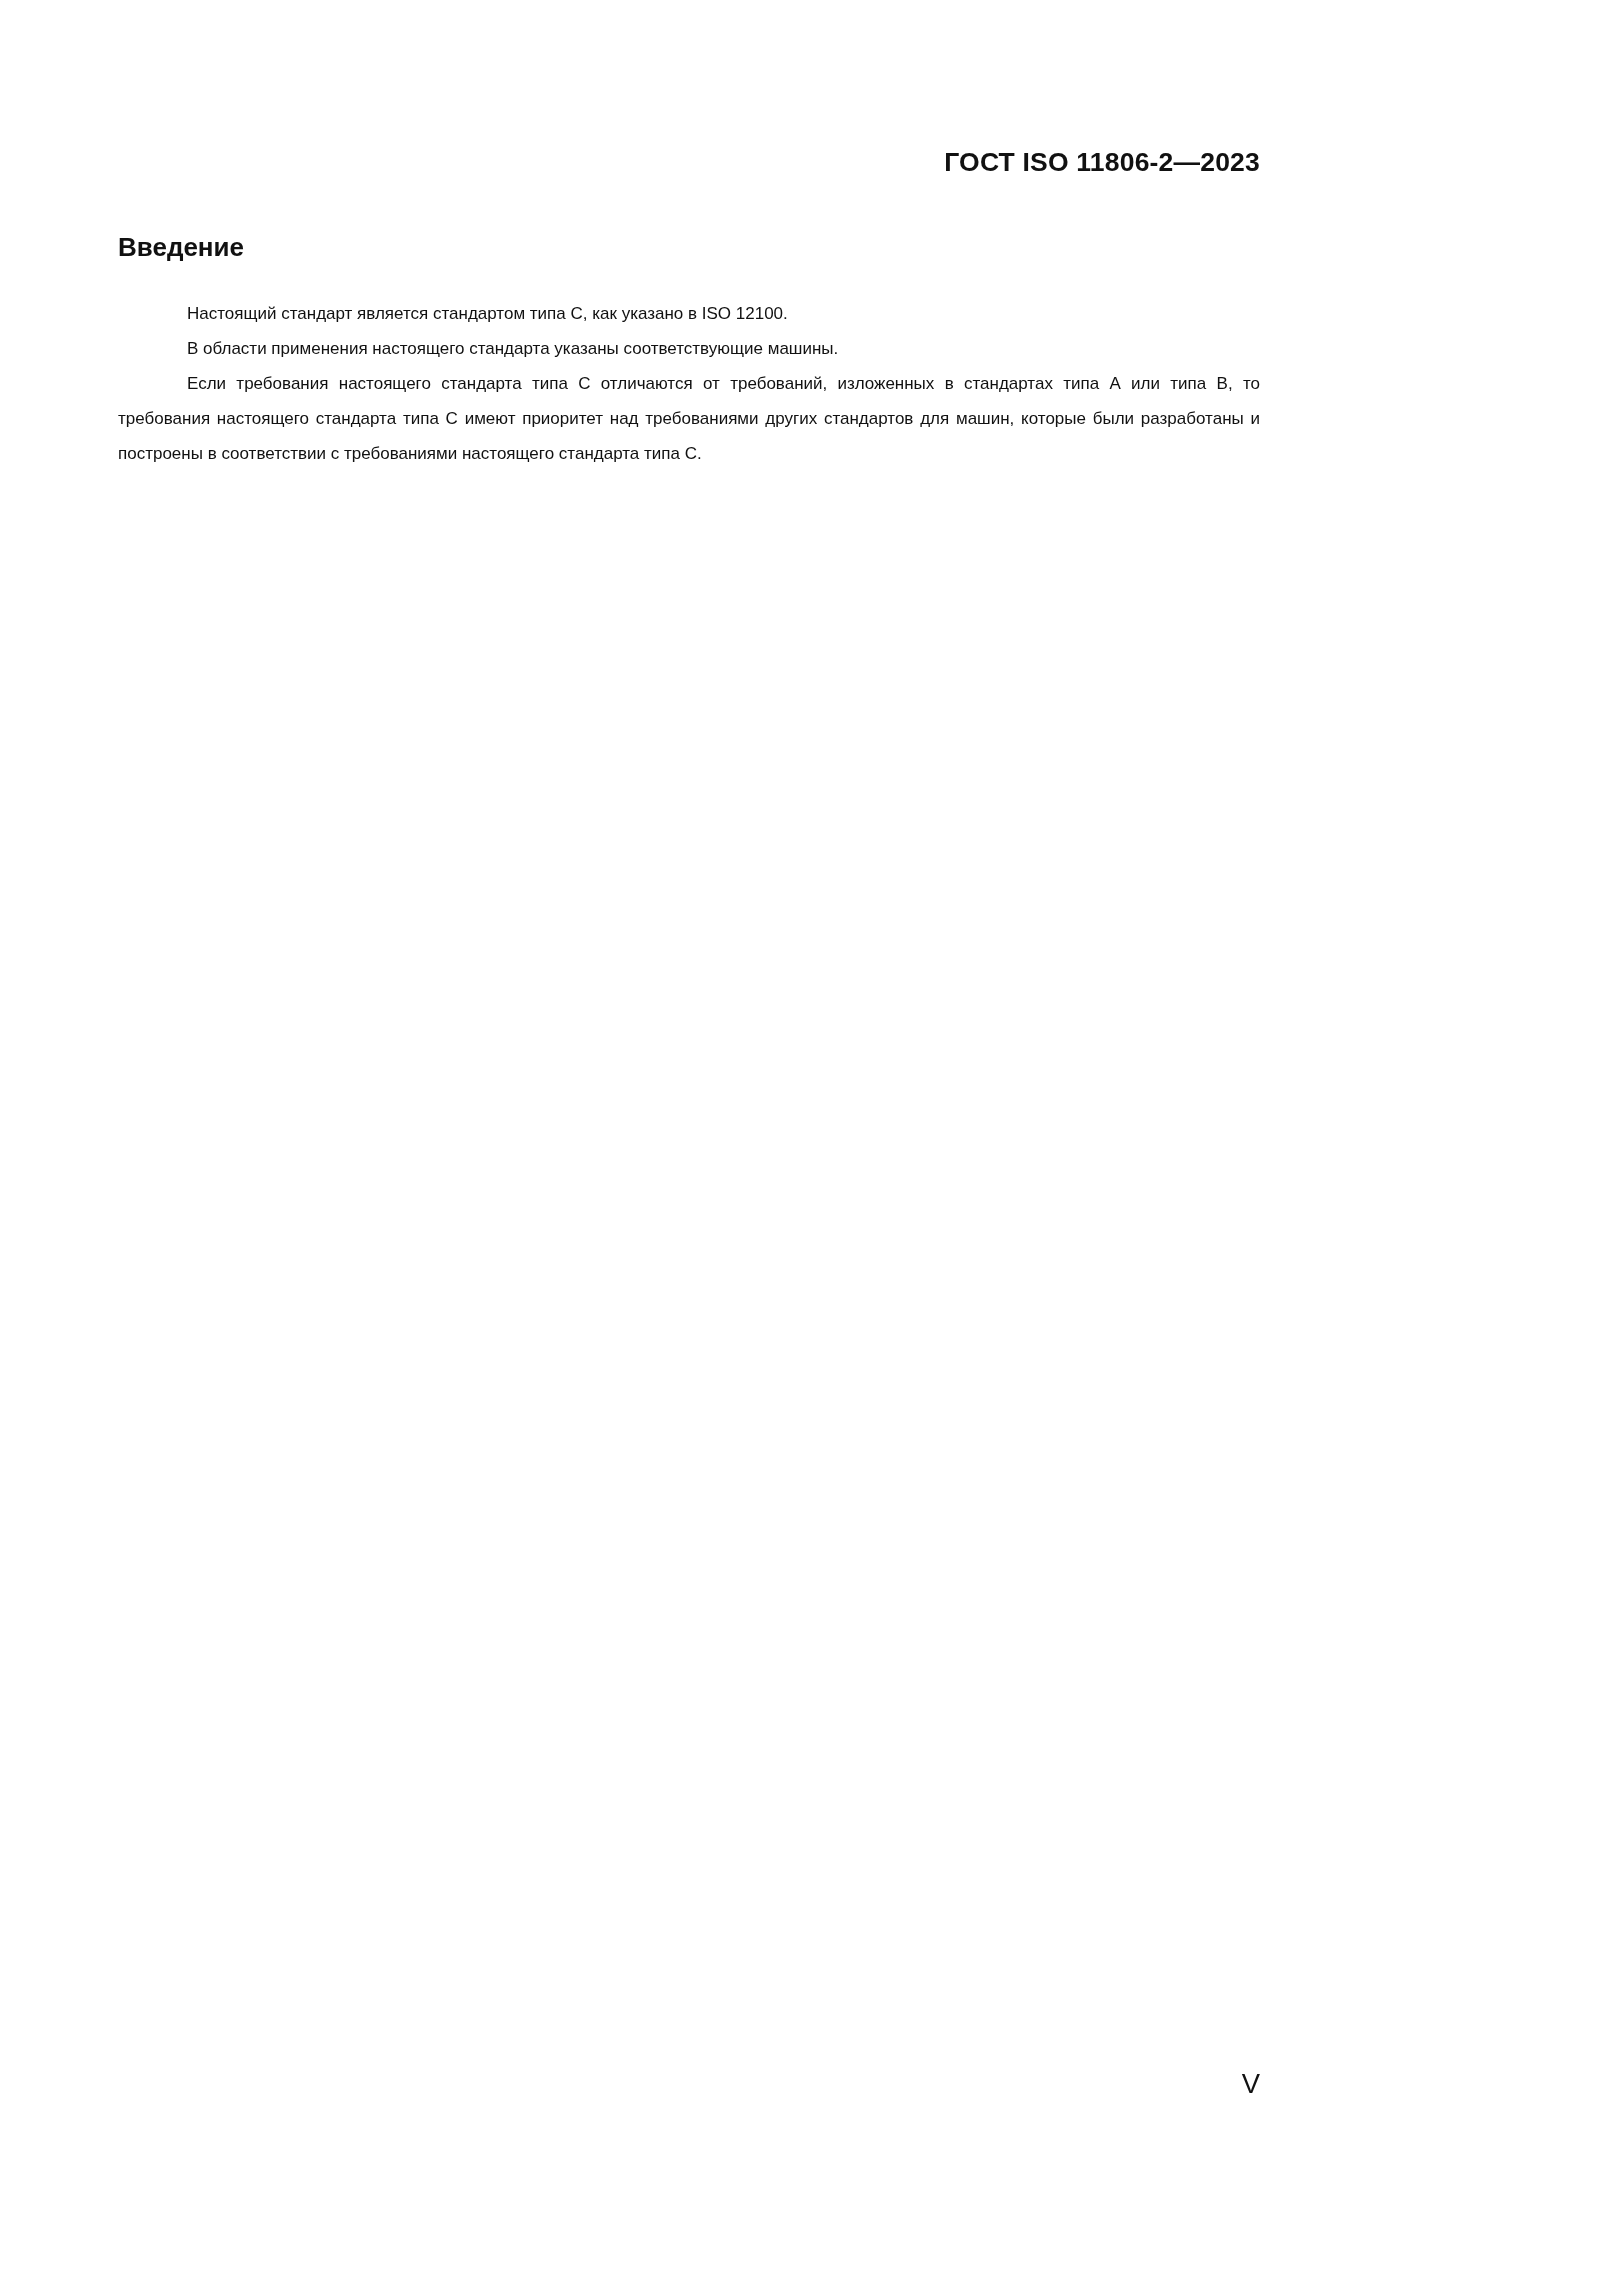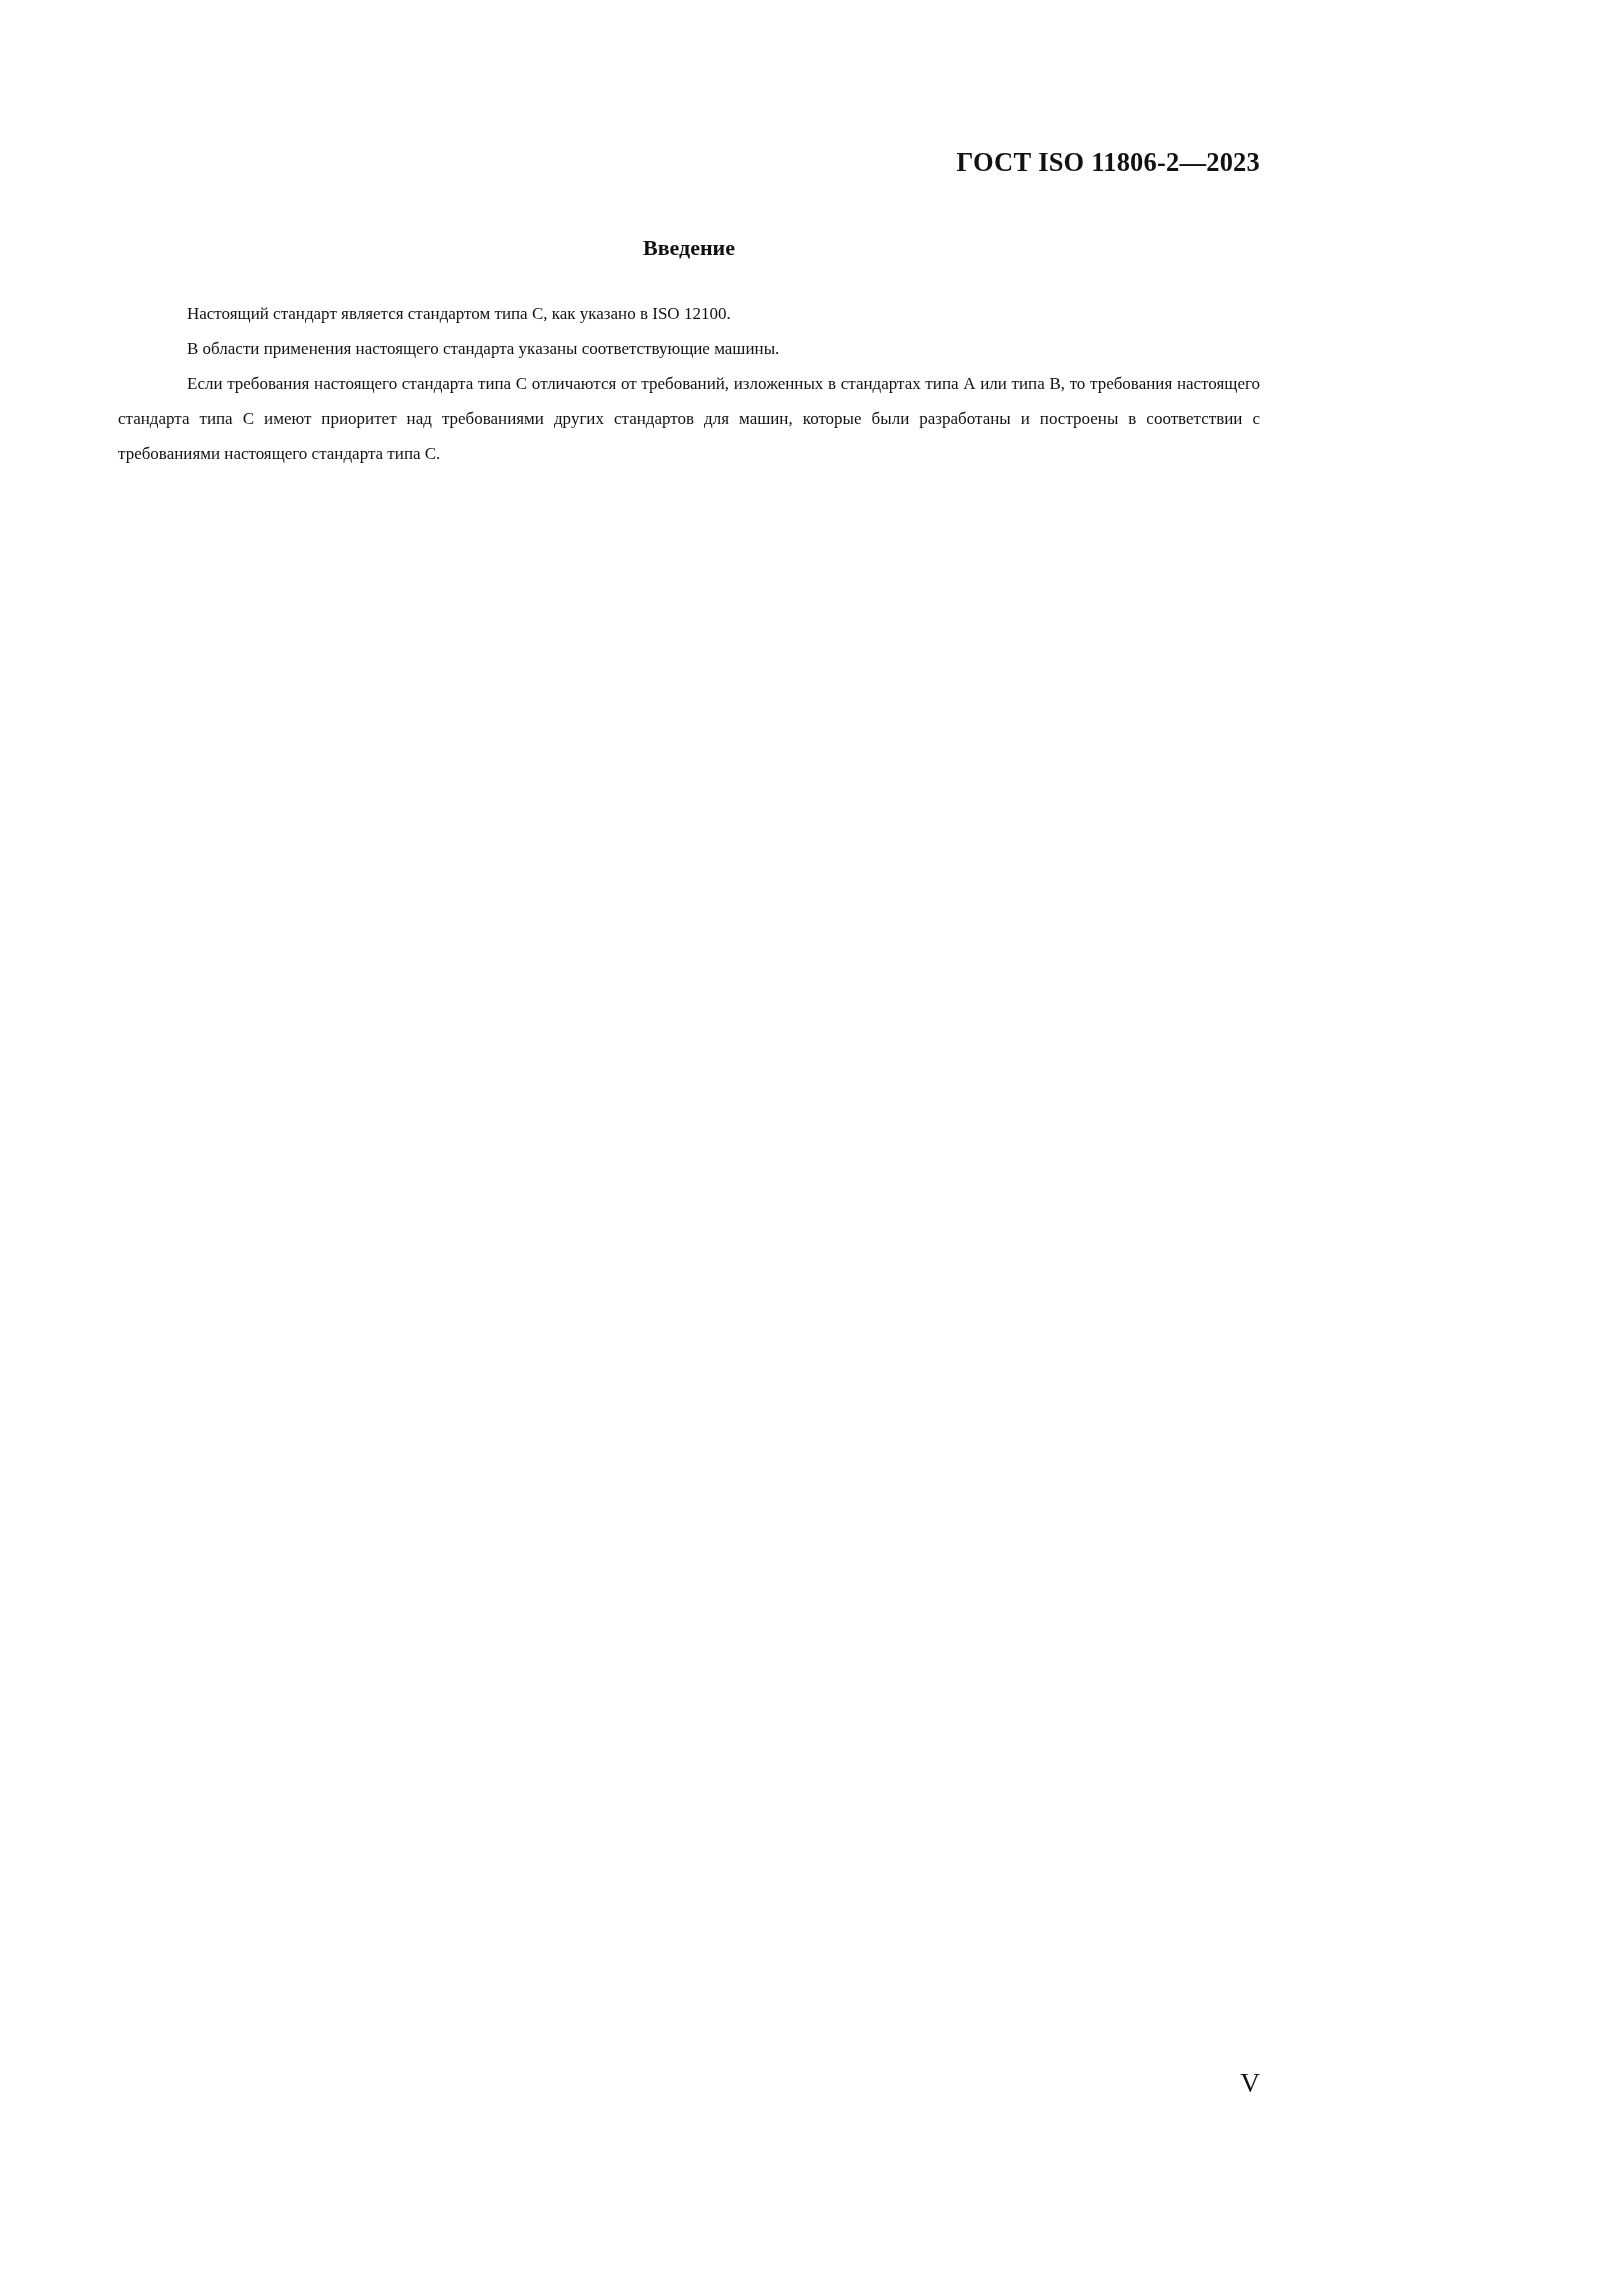--- a/index.html
+++ b/index.html
@@ -6,37 +6,37 @@
     margin: 0;
     padding: 0;
     background: #ffffff;
   }
   .page {
     position: relative;
     width: 1453px;
     height: 2293px;
     background: #ffffff;
     color: #111111;
-    font-family: Liberation Serif, serif;
+    font-family: Liberation Sans, sans-serif;
     overflow: hidden;
     box-sizing: border-box;
   }
   .running-header {
     margin: 0;
     padding: 147px 193px 0 118px;
     text-align: right;
     font-size: 26.5px;
     font-weight: bold;
     line-height: 31px;
     letter-spacing: 0.2px;
   }
   .doc-title {
     margin: 53px 193px 0 118px;
-    text-align: center;
-    font-size: 22px;
+    text-align: left;
+    font-size: 26px;
     font-weight: bold;
     line-height: 33px;
   }
   .body-text {
     margin: 32px 193px 0 118px;
     font-size: 17px;
     line-height: 35px;
     text-align: justify;
   }
   .body-text p {

